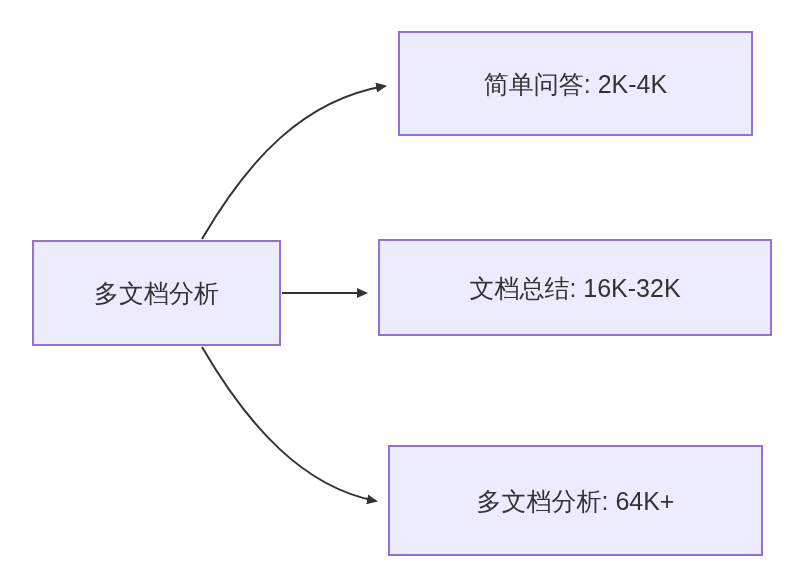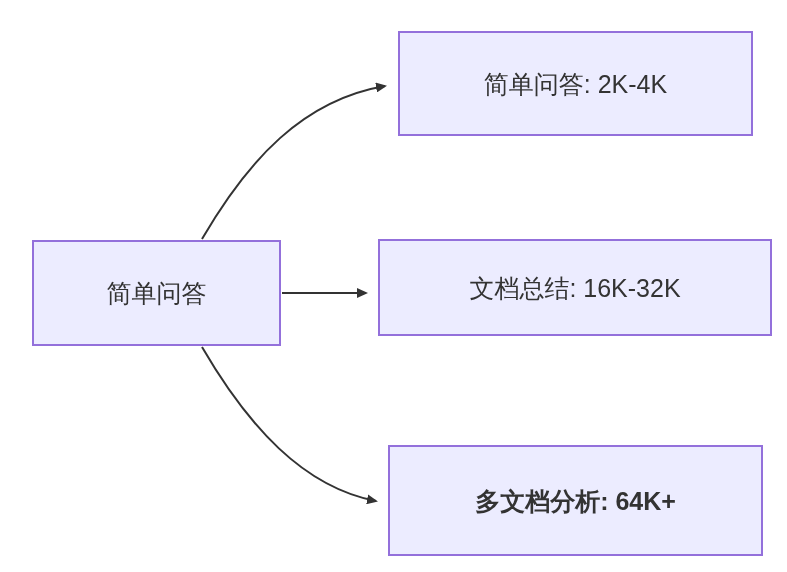--- a/index.html
+++ b/index.html
@@ -33,40 +33,40 @@
   }
   .node span {
     color: #333333;
     font-size: 25px;
     line-height: 1.2;
     white-space: nowrap;
   }
   .node-root   { left: 32px;  top: 240px; width: 249px; height: 106px; }
   .node-child1 { left: 398px; top: 31px;  width: 355px; height: 105px; }
   .node-child2 { left: 378px; top: 239px; width: 394px; height: 97px; }
-  .node-child3 { left: 388px; top: 445px; width: 375px; height: 111px; font-weight: bold; }
+  .node-child3 { left: 388px; top: 445px; width: 375px; height: 111px; }
 </style>
 </head>
 <body>
 
 <div class="canvas">
 
   <svg class="edges-layer" width="787" height="572" viewBox="0 0 787 572" xmlns="http://www.w3.org/2000/svg">
     <defs>
       <marker id="arrowhead" markerWidth="11" markerHeight="10" refX="9" refY="5" orient="auto" markerUnits="userSpaceOnUse">
         <path d="M0,0 L11,5 L0,10 z" fill="#333333"></path>
       </marker>
     </defs>
     <path d="M202,239 C248,160 303,100 385,86" fill="none" stroke="#333333" stroke-width="2" marker-end="url(#arrowhead)"></path>
     <path d="M282,293 L366,293" fill="none" stroke="#333333" stroke-width="2" marker-end="url(#arrowhead)"></path>
     <path d="M202,347 C248,426 303,487 376,501" fill="none" stroke="#333333" stroke-width="2" marker-end="url(#arrowhead)"></path>
   </svg>
 
   <div class="node node-root">
-    <span>简单问答</span>
+    <span>多文档分析</span>
   </div>
 
   <div class="node node-child1">
     <span>简单问答: 2K-4K</span>
   </div>
 
   <div class="node node-child2">
     <span>文档总结: 16K-32K</span>
   </div>
 

